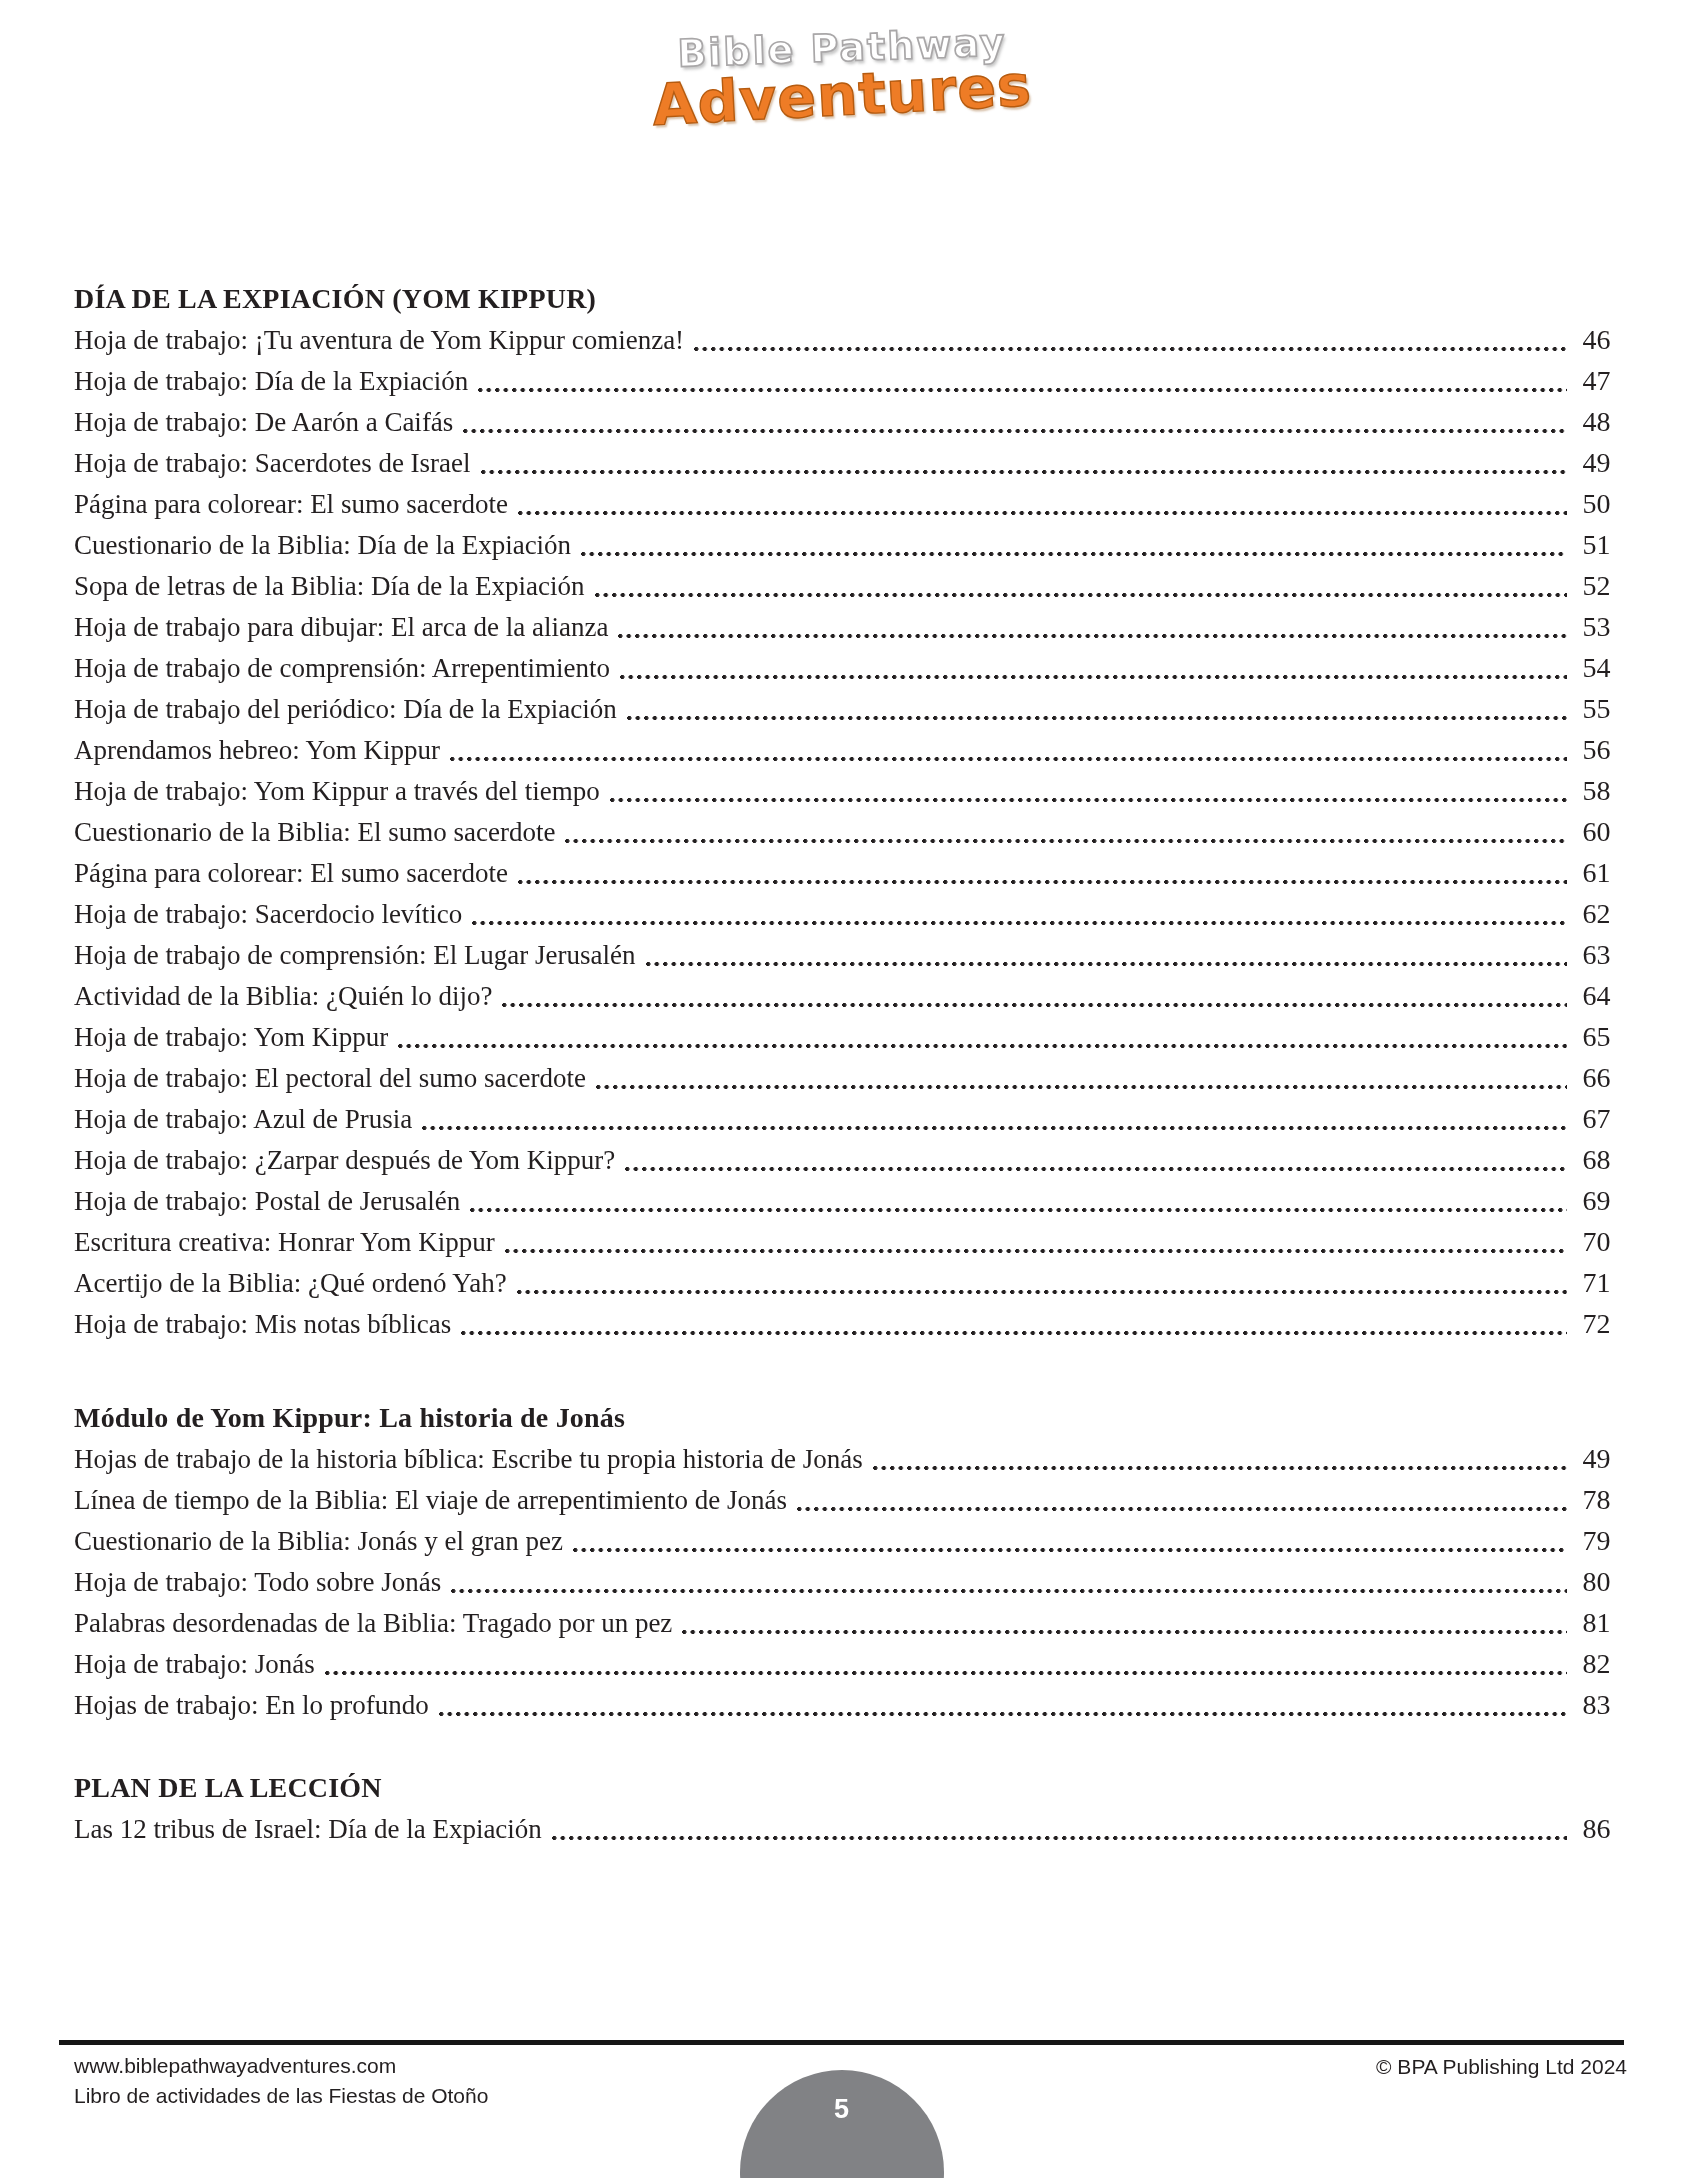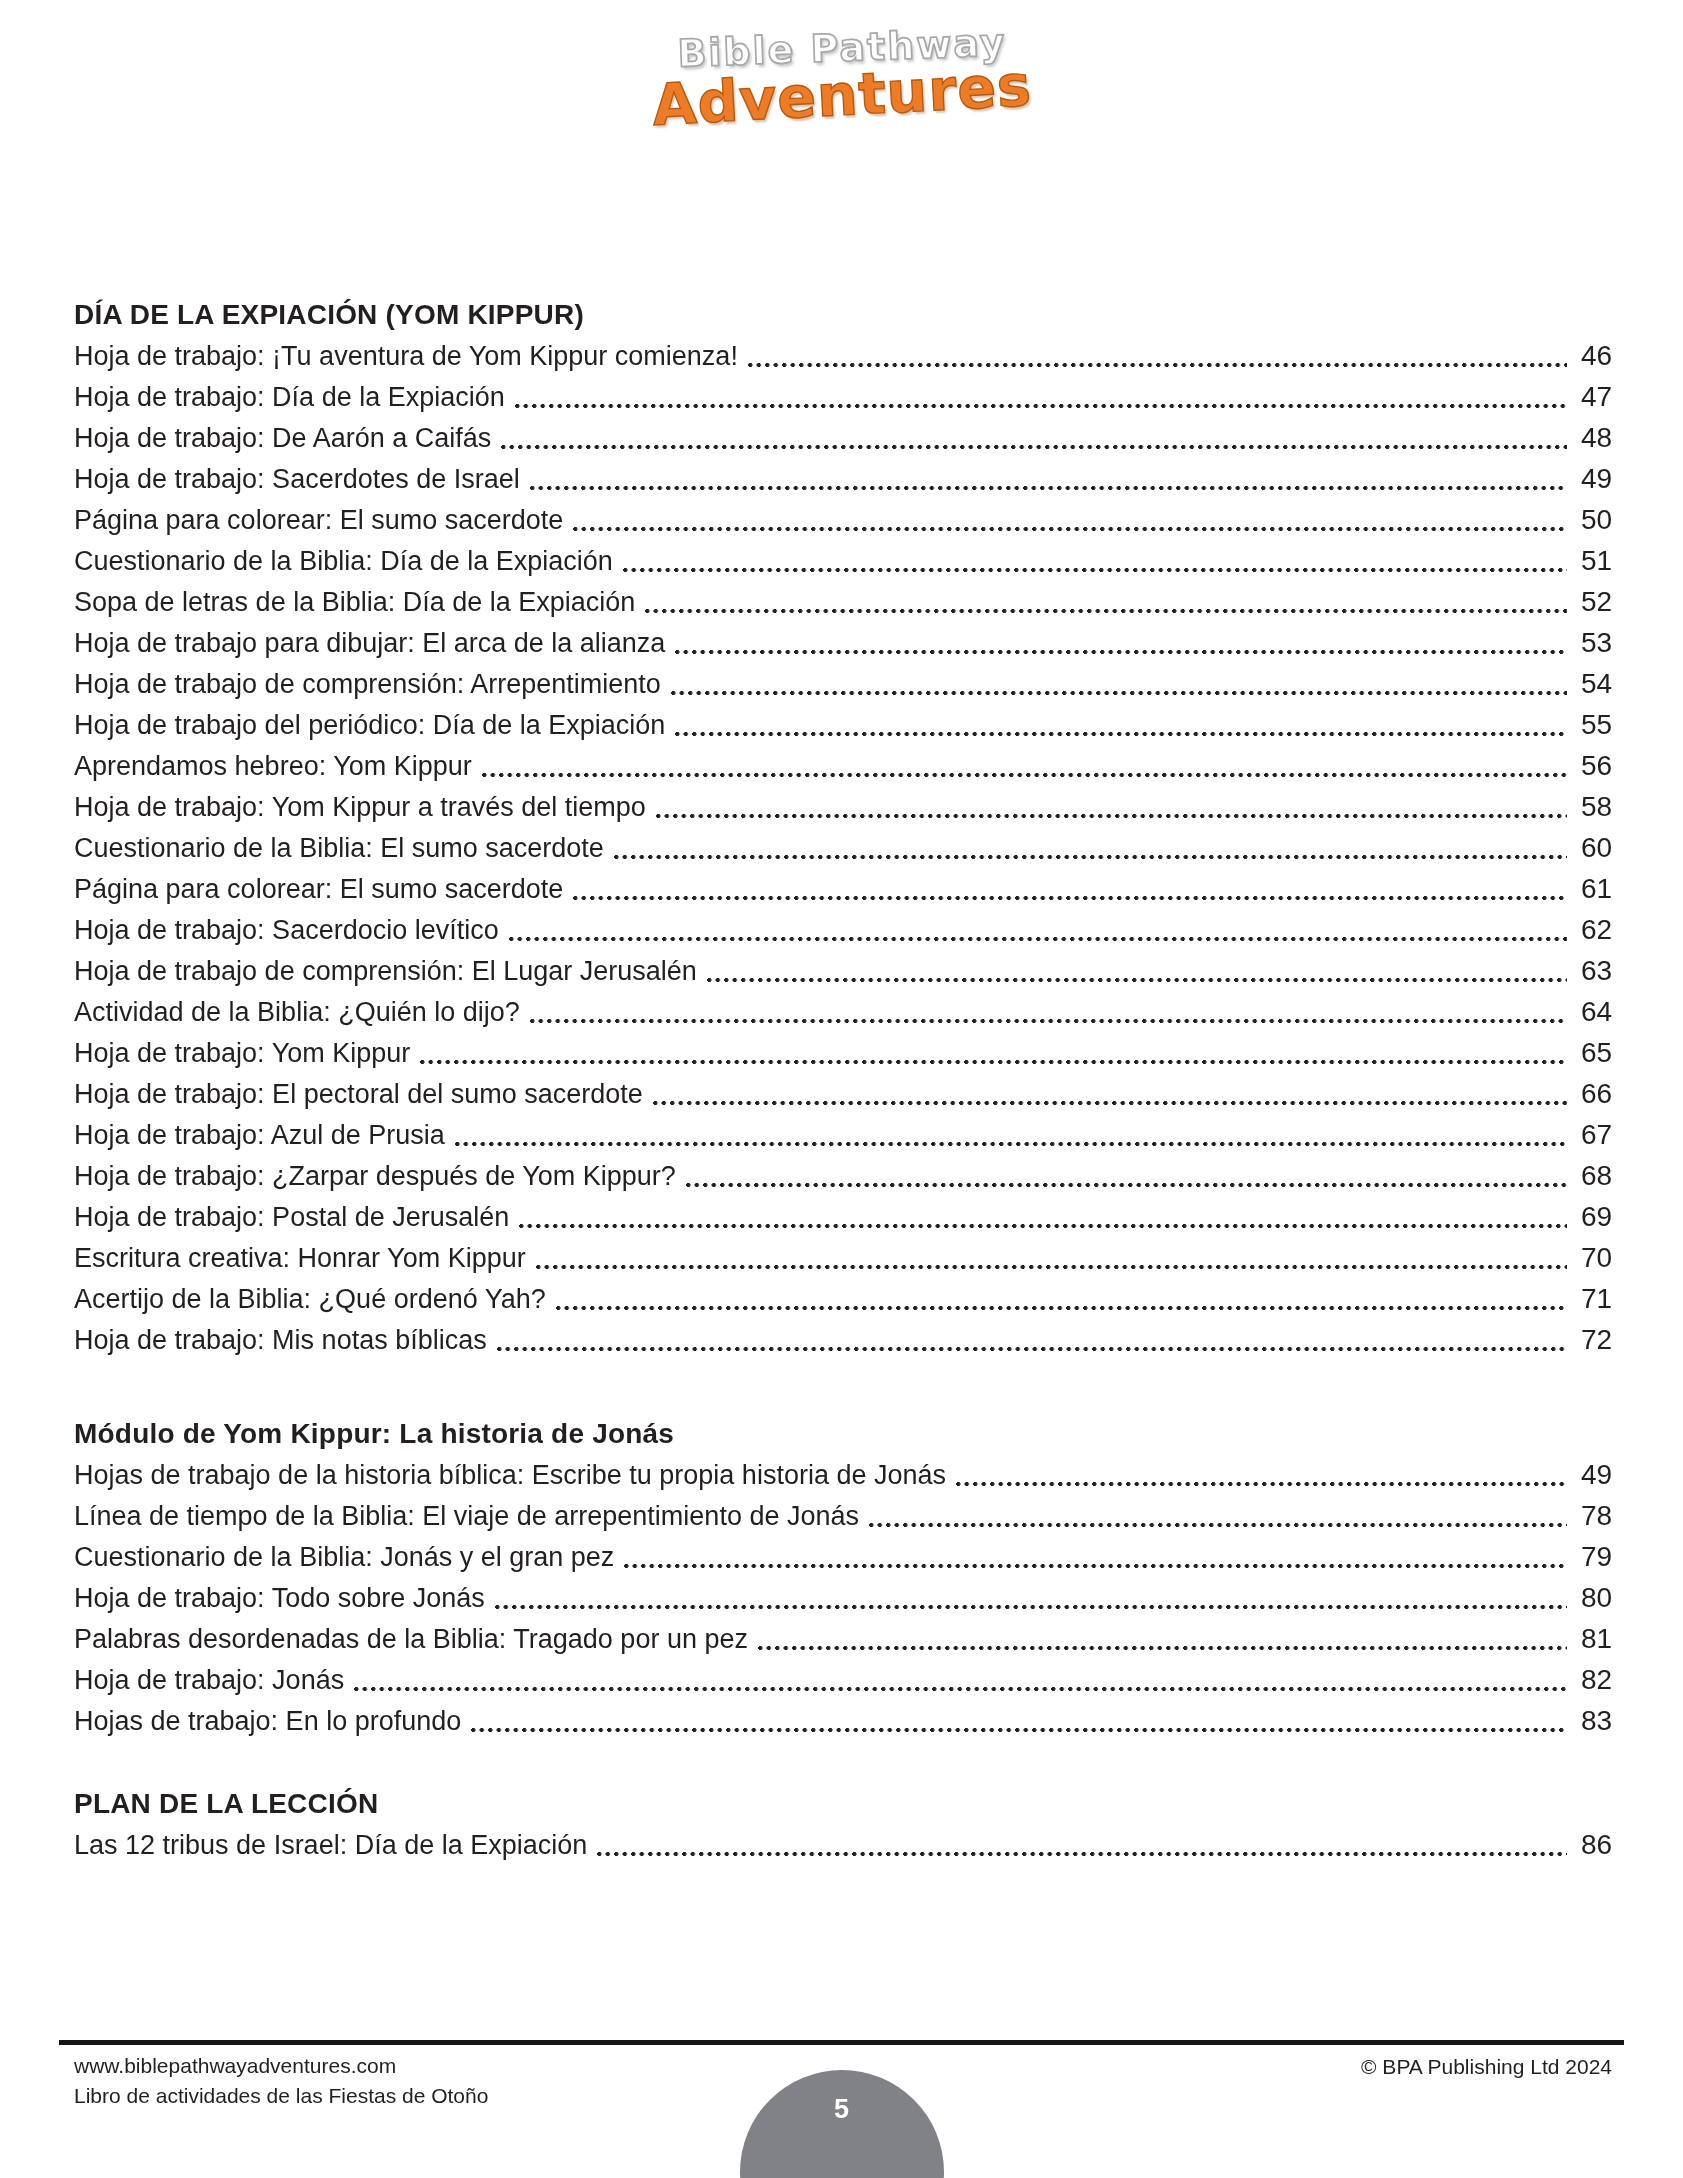--- a/index.html
+++ b/index.html
@@ -26,42 +26,42 @@
     font-family:"DejaVu Sans", sans-serif;
     font-weight:bold; font-size:57px; letter-spacing:1px;
     color:#ee7c26;
     -webkit-text-stroke:1.4px #b55b10;
     text-shadow:2px 3px 2px rgba(150,90,30,0.35);
     margin-top:-8px;
     transform:rotate(-3deg);
   }
 
   
-  .toc { position:absolute; left:74px; right:61px; top:294px; }
+  .toc { position:absolute; left:74px; right:61px; top:278px;font-family:Liberation Serif, serif; }
   .toc-heading {
     font-weight:bold; font-size:28px; line-height:41px; height:41px;
     letter-spacing:0.2px;
   }
   .toc-heading.sec-1 { margin-top:53px; }
   .toc-heading.sec-2 { margin-top:42px; }
   .toc-row { display:flex; align-items:baseline; font-size:27px; line-height:41px; height:41px; }
   .toc-label { white-space:nowrap; }
   .leader {
     flex:1 1 auto; align-self:flex-end;
     height:6px; margin:0 4px 8px 10px;
     background-image:radial-gradient(circle at 2.2px 3px, #231f20 2px, rgba(0,0,0,0) 2.3px);
     background-size:8.5px 6px;
     background-repeat:repeat-x;
   }
   .toc-page { flex:0 0 auto; min-width:51px; text-align:center; font-size:28px; }
 
   
   .footer-rule { position:absolute; left:59px; right:59px; top:2040px; height:5px; background:#151515; }
   .footer-left { position:absolute; left:74px; top:2051px; font-size:21px; line-height:30px; }
-  .footer-right { position:absolute; right:71px; top:2055px; font-size:21px; }
+  .footer-right { position:absolute; right:56px; top:2055px; font-size:21px; }
   .page-badge {
     position:absolute; left:50%; transform:translateX(-50%);
     top:2070px; width:204px; height:204px;
     border-radius:50%; background:#818285;
   }
   .page-num {
     position:absolute; top:24px; left:0; right:0;
     text-align:center; color:#ffffff;
     font-size:27px; font-weight:bold;
   }

